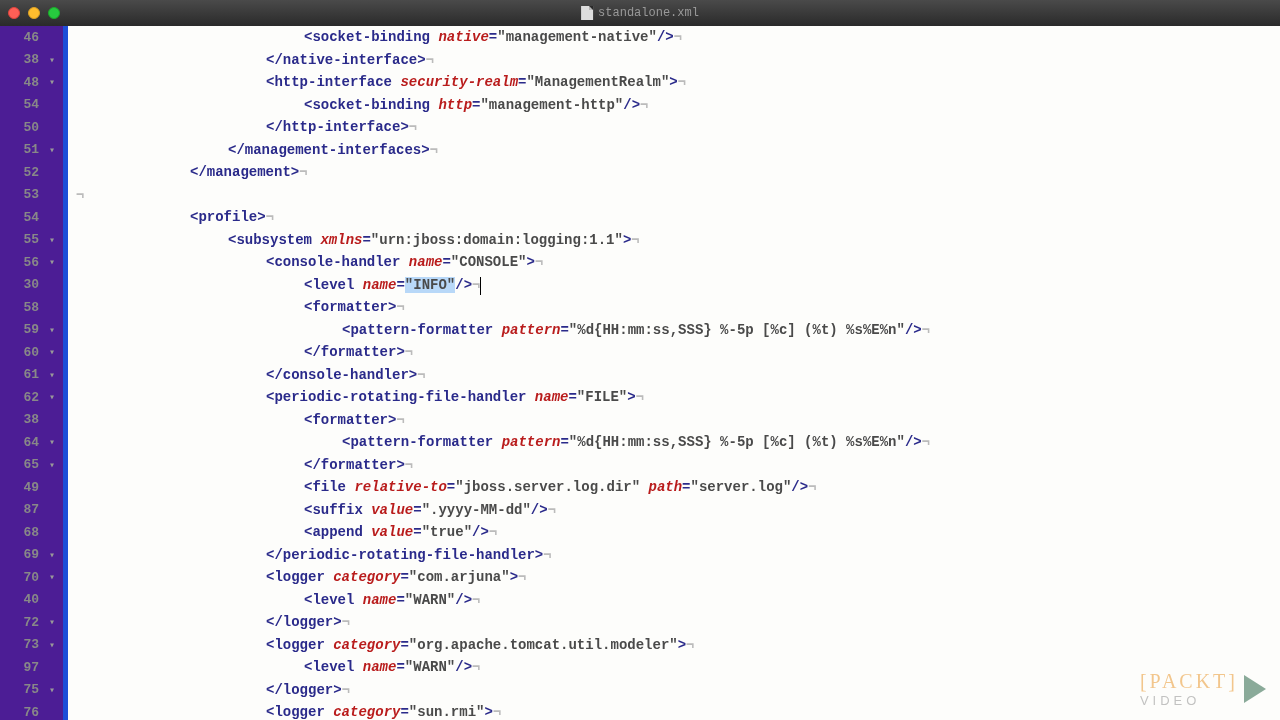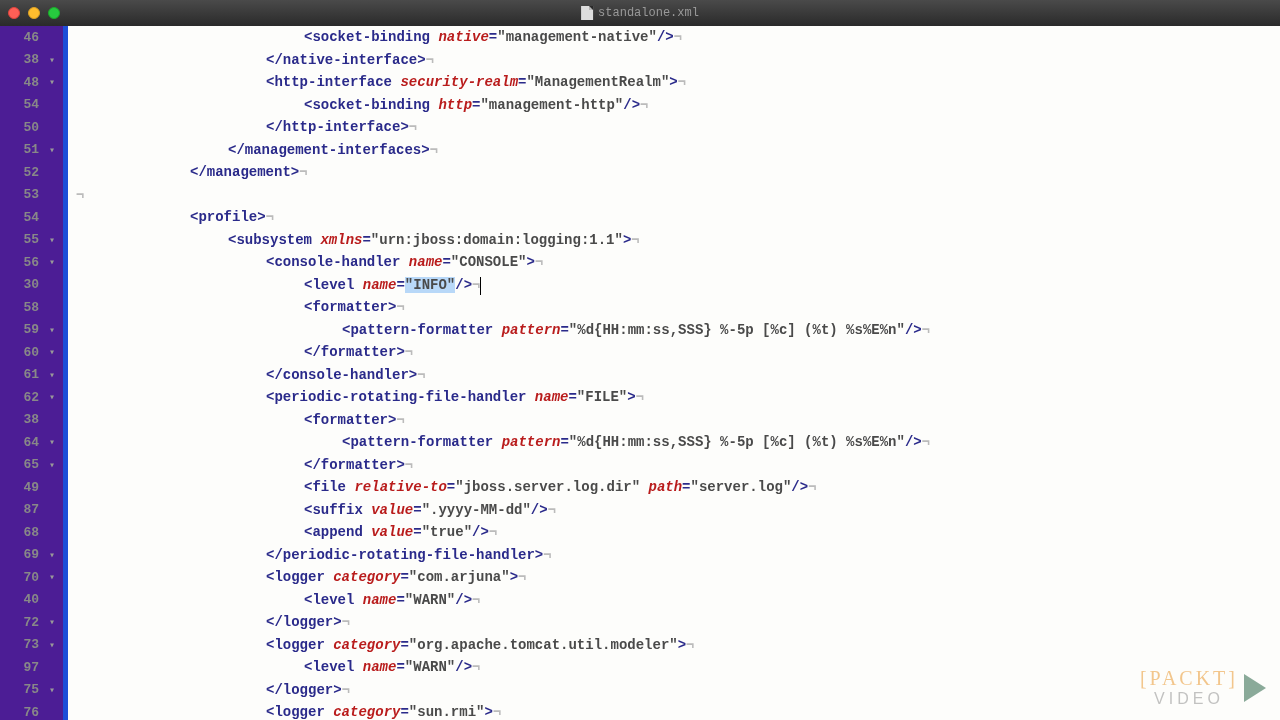--- a/index.html
+++ b/index.html
@@ -98,22 +98,22 @@
   display: flex; align-items: center; gap: 2px;
   opacity: 0.5;
 }
 .watermark-text {
   font-family: Georgia, serif;
   font-size: 20px; letter-spacing: 3px;
   color: #e89020;
 }
 .watermark-sub {
   font-family: Arial, sans-serif;
-  font-size: 16px; letter-spacing: 4px;
-  color: #888; display: block; text-align: center;
+  font-size: 13px; letter-spacing: 4px;
+  color: #888; display: block; text-align: left;
 }
 .watermark-arrow {
   width: 0; height: 0;
   border-left: 22px solid #1a5a3a;
   border-top: 14px solid transparent;
   border-bottom: 14px solid transparent;
   margin-left: 4px;
 }
 </style>
 </head>

